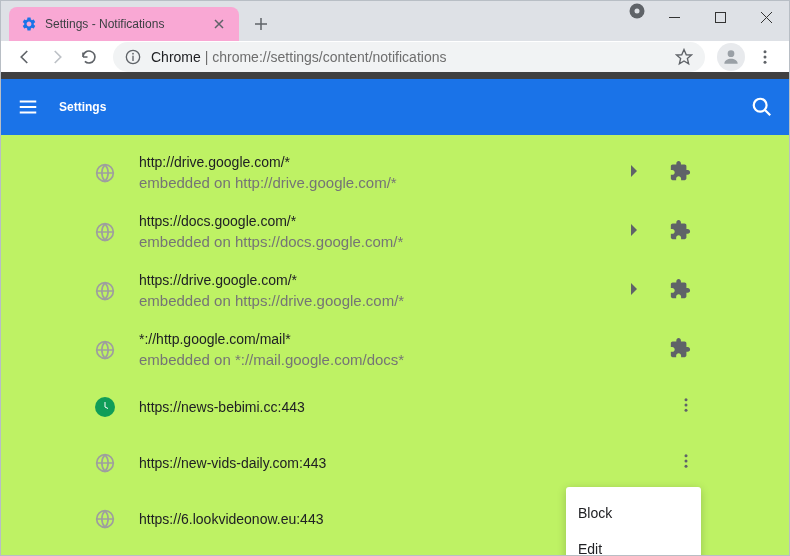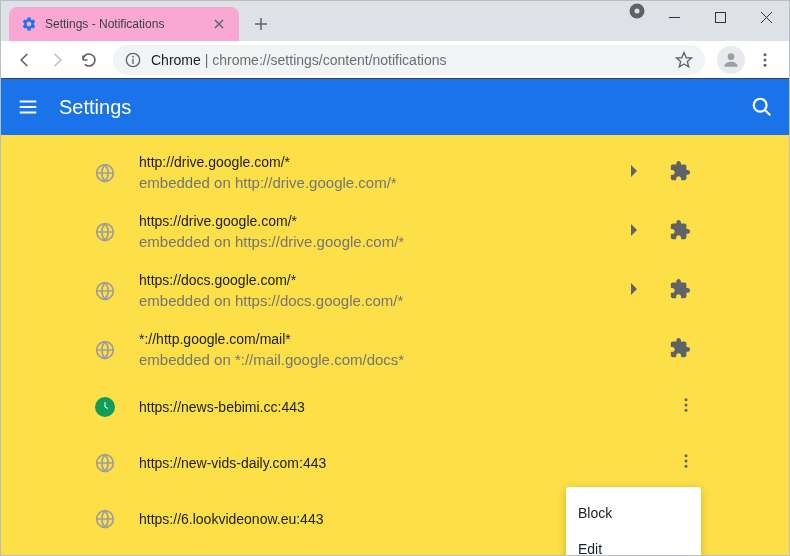--- a/index.html
+++ b/index.html
@@ -6,34 +6,34 @@
 body{width:790px;height:556px;background:#dee1e6;overflow:hidden;position:relative}
 .window{position:absolute;top:0;left:0;width:790px;height:556px;background:#fff;border:1px solid #b8bec5}
 .titlebar{height:40px;display:flex;align-items:flex-end;background:#dee1e6}
 .tab{margin-left:8px;height:34px;background:#f9a8d4;border-radius:8px 8px 0 0;display:flex;align-items:center;padding:0 12px;width:230px;position:relative}
 .tab-icon{width:16px;height:16px;margin-right:8px}
 .tab-title{font-size:12px;color:#3c4043;flex:1;white-space:nowrap;overflow:hidden;text-overflow:ellipsis}
 .tab-close{width:16px;height:16px;display:flex;align-items:center;justify-content:center;cursor:pointer;color:#5f6368}
 .newtab{width:28px;height:28px;display:flex;align-items:center;justify-content:center;margin-left:8px;margin-bottom:3px;cursor:pointer;color:#5f6368}
 .wincontrols{margin-left:auto;display:flex;height:32px;align-self:flex-start}
 .wc{width:46px;display:flex;align-items:center;justify-content:center;cursor:pointer;color:#333}
-.toolbar{height:38px;background:#fff;display:flex;align-items:center;padding:8px 8px;border-bottom:1px solid #404040}
+.toolbar{height:38px;background:#fff;display:flex;align-items:center;padding:8px 8px;border-bottom:7px solid #404040}
 .tbtn{width:32px;height:32px;display:flex;align-items:center;justify-content:center;color:#5f6368;cursor:pointer;border-radius:50%}
 .tbtn.disabled{color:#bdc1c6}
 .omni{flex:1;height:30px;background:#f1f3f4;border-radius:15px;display:flex;align-items:center;padding:0 12px;margin:0 8px}
 .omni-icon{color:#5f6368;margin-right:10px}
 .omni-text{font-size:14px;color:#6e6e6e}
 .omni-text .host{color:#202124}
 .star{color:#5f6368;margin-left:auto}
 .avatar{width:28px;height:28px;border-radius:50%;background:#e8eaed;display:flex;align-items:center;justify-content:center;margin:0 4px;color:#5f6368}
 .header{height:56px;background:#1a73e8;display:flex;align-items:center;padding:0 16px;color:#fff}
 .hmenu{cursor:pointer;margin-right:20px}
-.htitle{font-size:20px;font-weight:400}
+.htitle{font-size:12px;font-weight:700}
 .hsearch{margin-left:auto;cursor:pointer}
-.content{height:420px;overflow-y:auto;background:#fde047;position:relative}
+.content{height:420px;overflow-y:auto;background:#bef264;position:relative}
 .content::-webkit-scrollbar{width:16px}
 .content::-webkit-scrollbar-track{background:#f1f1f1}
 .content::-webkit-scrollbar-thumb{background:#c1c1c1;border-radius:0}
 .list{width:600px;margin:0 auto;padding-top:8px}
 .row{display:flex;align-items:center;padding:10px 0;min-height:56px}
 .row-icon{width:20px;height:20px;margin-right:24px;flex-shrink:0}
 .green{background:#0f9d58;border-radius:50%;width:20px;height:20px;display:flex;align-items:center;justify-content:center}
 .row-text{flex:1}
 .row-url{font-size:14px;color:#202124;line-height:1.4}
 .row-sub{font-size:15px;color:#757575;line-height:1.3}
@@ -161,38 +161,38 @@
           <span class="row-puzzle"><svg width="22" height="22" viewBox="0 0 24 24" fill="#5f6368">
               <path d="M20.5 11H19V7c0-1.1-.9-2-2-2h-4V3.5C13 2.12 11.88 1 10.5 1S8 2.12 8 3.5V5H4c-1.1 0-2 .9-2 2v3.8h1.5c1.5 0 2.7 1.2 2.7 2.7S5 16.2 3.5 16.2H2V20c0 1.1.9 2 2 2h3.8v-1.5c0-1.5 1.2-2.7 2.7-2.7s2.7 1.2 2.7 2.7V22H17c1.1 0 2-.9 2-2v-4h1.5c1.38 0 2.5-1.12 2.5-2.5S21.88 11 20.5 11z"></path>
             </svg></span>
         </div>
         <div class="row">
           <div class="row-icon"><svg width="20" height="20" viewBox="0 0 24 24" fill="none" stroke="#9e9e9e" stroke-width="2">
               <circle cx="12" cy="12" r="10"></circle>
               <path d="M2 12 h20 M12 2 a15 15 0 0 1 0 20 a15 15 0 0 1 0-20"></path>
             </svg></div>
           <div class="row-text">
+            <div class="row-url">https://docs.google.com/*</div>
+            <div class="row-sub">embedded on https://docs.google.com/*</div>
+          </div>
+          <span class="row-arrow"><svg width="10" height="14" viewBox="0 0 10 14" fill="#5f6368">
+              <path d="M2 1 L8 7 L2 13 Z"></path>
+            </svg></span>
+          <span class="row-puzzle"><svg width="22" height="22" viewBox="0 0 24 24" fill="#5f6368">
+              <path d="M20.5 11H19V7c0-1.1-.9-2-2-2h-4V3.5C13 2.12 11.88 1 10.5 1S8 2.12 8 3.5V5H4c-1.1 0-2 .9-2 2v3.8h1.5c1.5 0 2.7 1.2 2.7 2.7S5 16.2 3.5 16.2H2V20c0 1.1.9 2 2 2h3.8v-1.5c0-1.5 1.2-2.7 2.7-2.7s2.7 1.2 2.7 2.7V22H17c1.1 0 2-.9 2-2v-4h1.5c1.38 0 2.5-1.12 2.5-2.5S21.88 11 20.5 11z"></path>
+            </svg></span>
+        </div>
+        <div class="row">
+          <div class="row-icon"><svg width="20" height="20" viewBox="0 0 24 24" fill="none" stroke="#9e9e9e" stroke-width="2">
+              <circle cx="12" cy="12" r="10"></circle>
+              <path d="M2 12 h20 M12 2 a15 15 0 0 1 0 20 a15 15 0 0 1 0-20"></path>
+            </svg></div>
+          <div class="row-text">
             <div class="row-url">https://drive.google.com/*</div>
             <div class="row-sub">embedded on https://drive.google.com/*</div>
-          </div>
-          <span class="row-arrow"><svg width="10" height="14" viewBox="0 0 10 14" fill="#5f6368">
-              <path d="M2 1 L8 7 L2 13 Z"></path>
-            </svg></span>
-          <span class="row-puzzle"><svg width="22" height="22" viewBox="0 0 24 24" fill="#5f6368">
-              <path d="M20.5 11H19V7c0-1.1-.9-2-2-2h-4V3.5C13 2.12 11.88 1 10.5 1S8 2.12 8 3.5V5H4c-1.1 0-2 .9-2 2v3.8h1.5c1.5 0 2.7 1.2 2.7 2.7S5 16.2 3.5 16.2H2V20c0 1.1.9 2 2 2h3.8v-1.5c0-1.5 1.2-2.7 2.7-2.7s2.7 1.2 2.7 2.7V22H17c1.1 0 2-.9 2-2v-4h1.5c1.38 0 2.5-1.12 2.5-2.5S21.88 11 20.5 11z"></path>
-            </svg></span>
-        </div>
-        <div class="row">
-          <div class="row-icon"><svg width="20" height="20" viewBox="0 0 24 24" fill="none" stroke="#9e9e9e" stroke-width="2">
-              <circle cx="12" cy="12" r="10"></circle>
-              <path d="M2 12 h20 M12 2 a15 15 0 0 1 0 20 a15 15 0 0 1 0-20"></path>
-            </svg></div>
-          <div class="row-text">
-            <div class="row-url">https://docs.google.com/*</div>
-            <div class="row-sub">embedded on https://docs.google.com/*</div>
           </div>
           <span class="row-arrow"><svg width="10" height="14" viewBox="0 0 10 14" fill="#5f6368">
               <path d="M2 1 L8 7 L2 13 Z"></path>
             </svg></span>
           <span class="row-puzzle"><svg width="22" height="22" viewBox="0 0 24 24" fill="#5f6368">
               <path d="M20.5 11H19V7c0-1.1-.9-2-2-2h-4V3.5C13 2.12 11.88 1 10.5 1S8 2.12 8 3.5V5H4c-1.1 0-2 .9-2 2v3.8h1.5c1.5 0 2.7 1.2 2.7 2.7S5 16.2 3.5 16.2H2V20c0 1.1.9 2 2 2h3.8v-1.5c0-1.5 1.2-2.7 2.7-2.7s2.7 1.2 2.7 2.7V22H17c1.1 0 2-.9 2-2v-4h1.5c1.38 0 2.5-1.12 2.5-2.5S21.88 11 20.5 11z"></path>
             </svg></span>
         </div>
         <div class="row">
           <div class="row-icon"><svg width="20" height="20" viewBox="0 0 24 24" fill="none" stroke="#9e9e9e" stroke-width="2">

